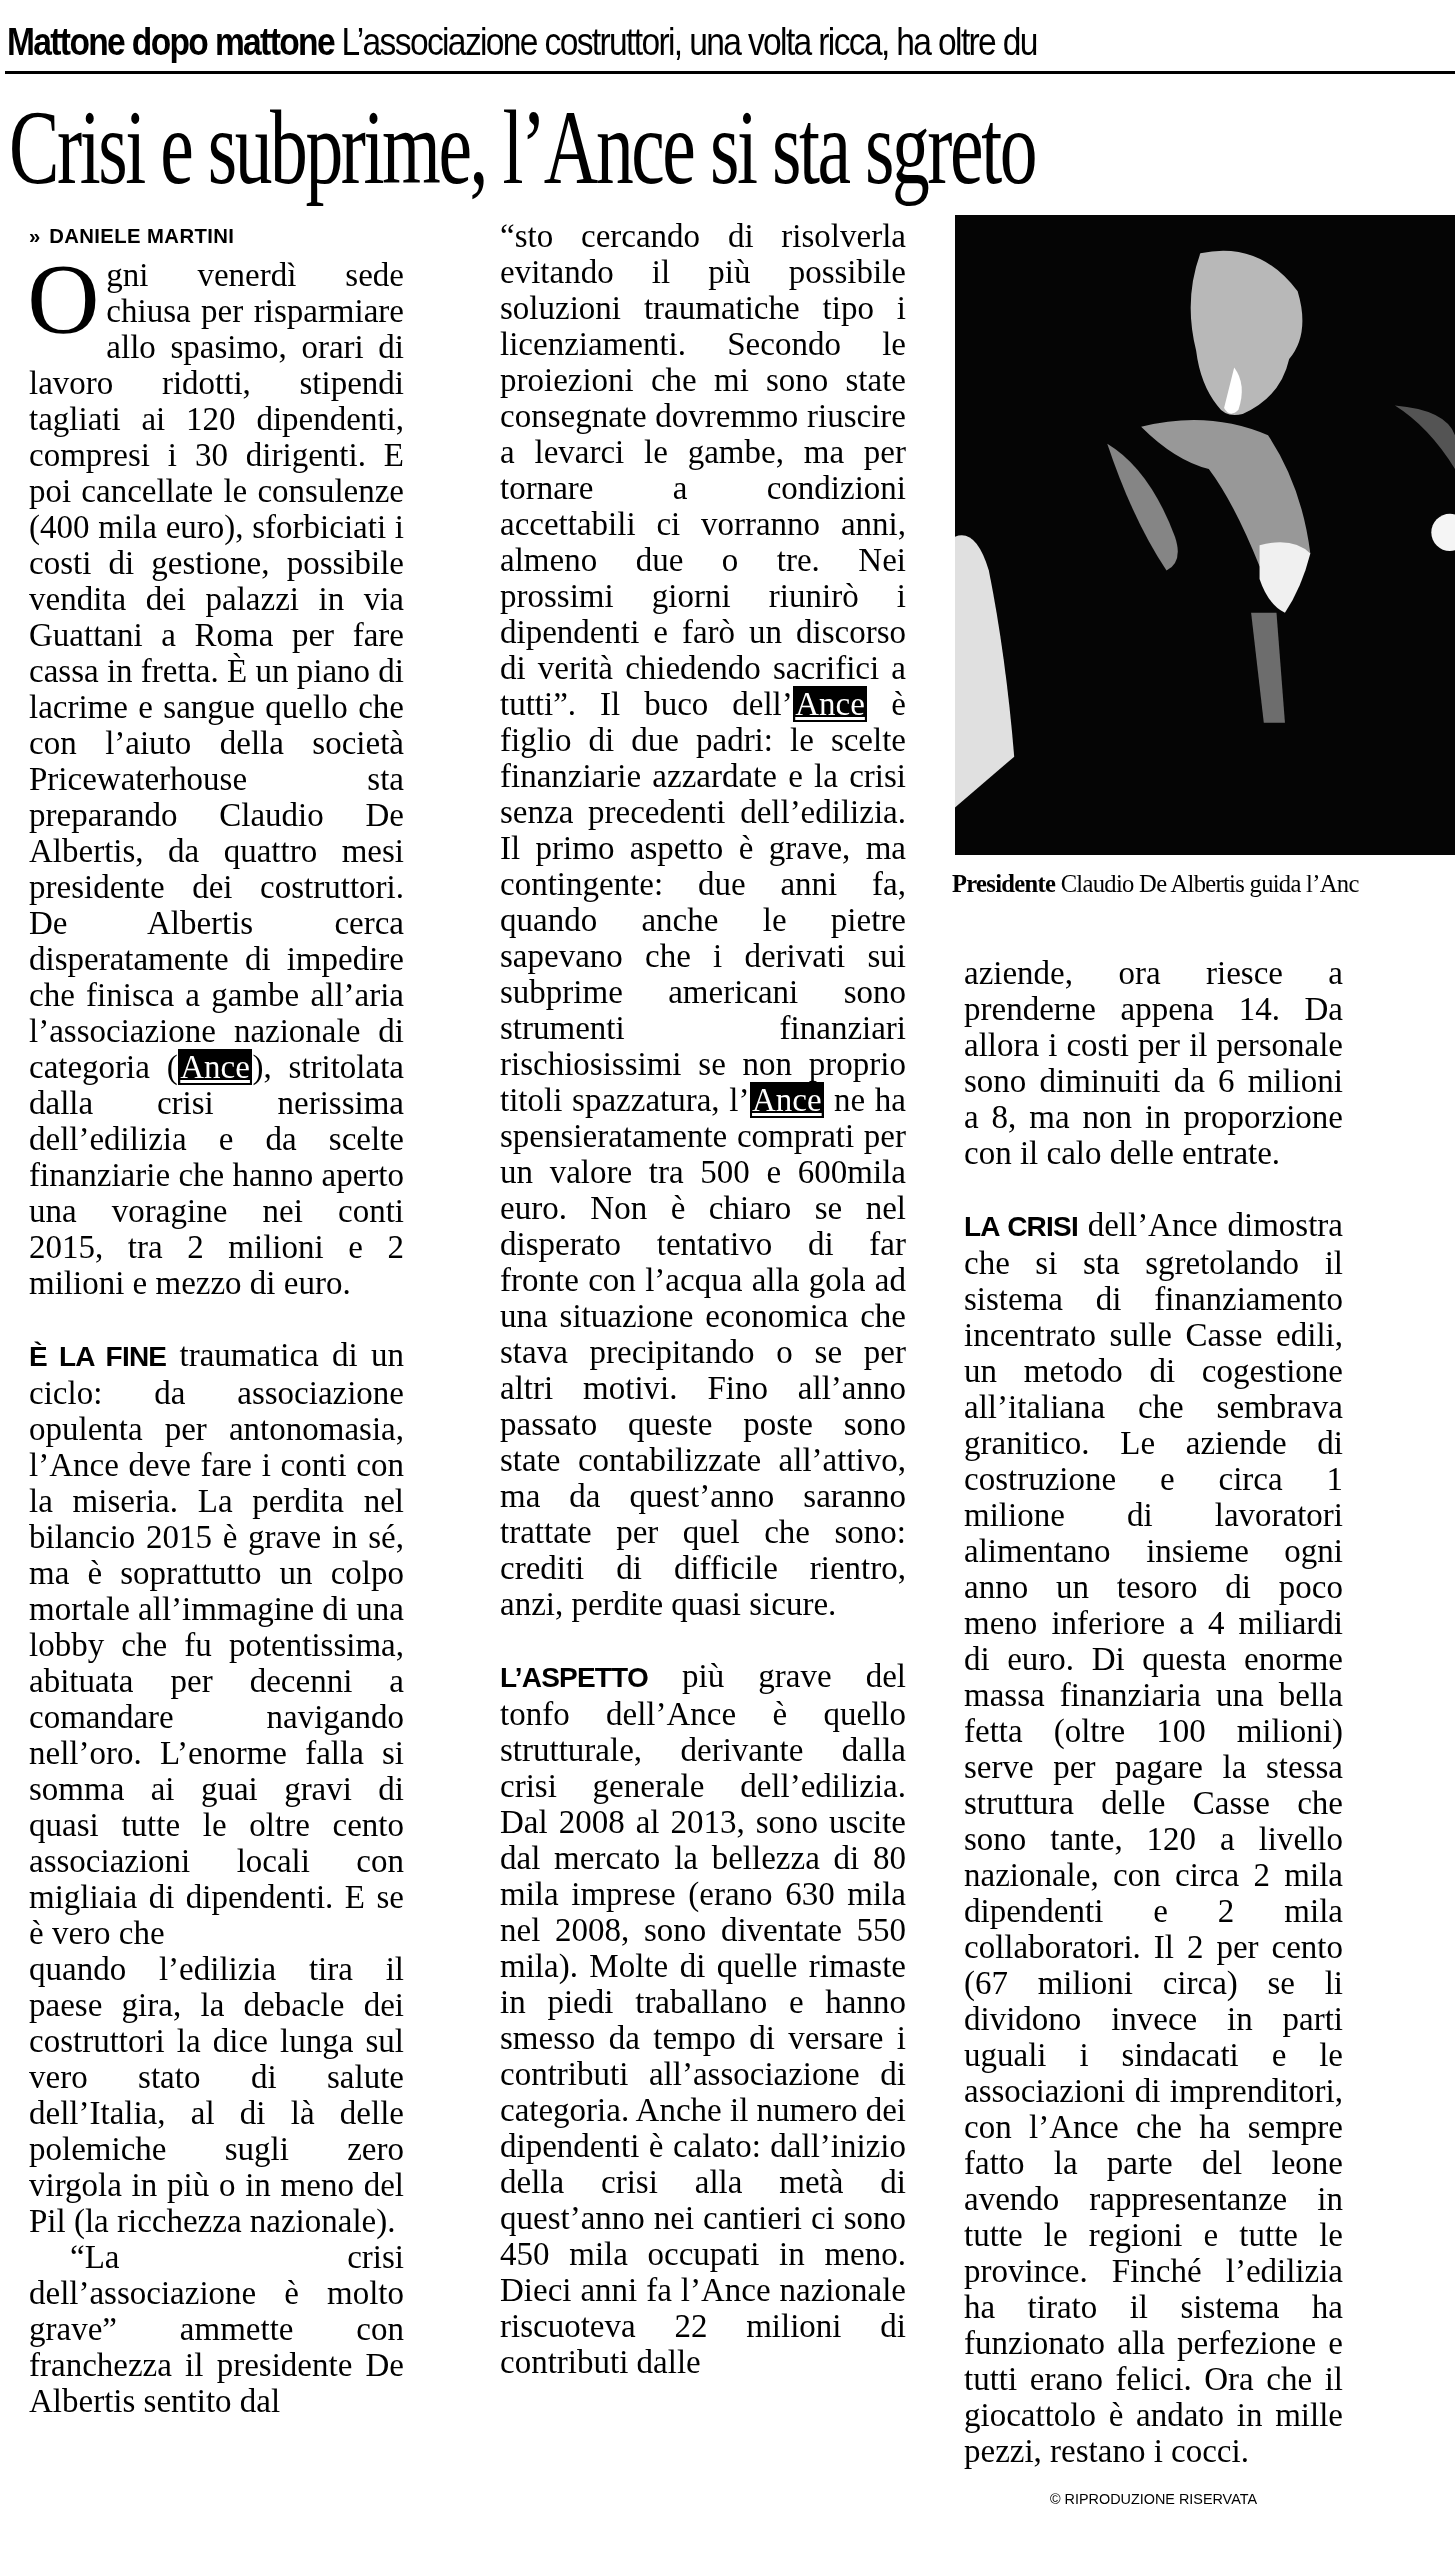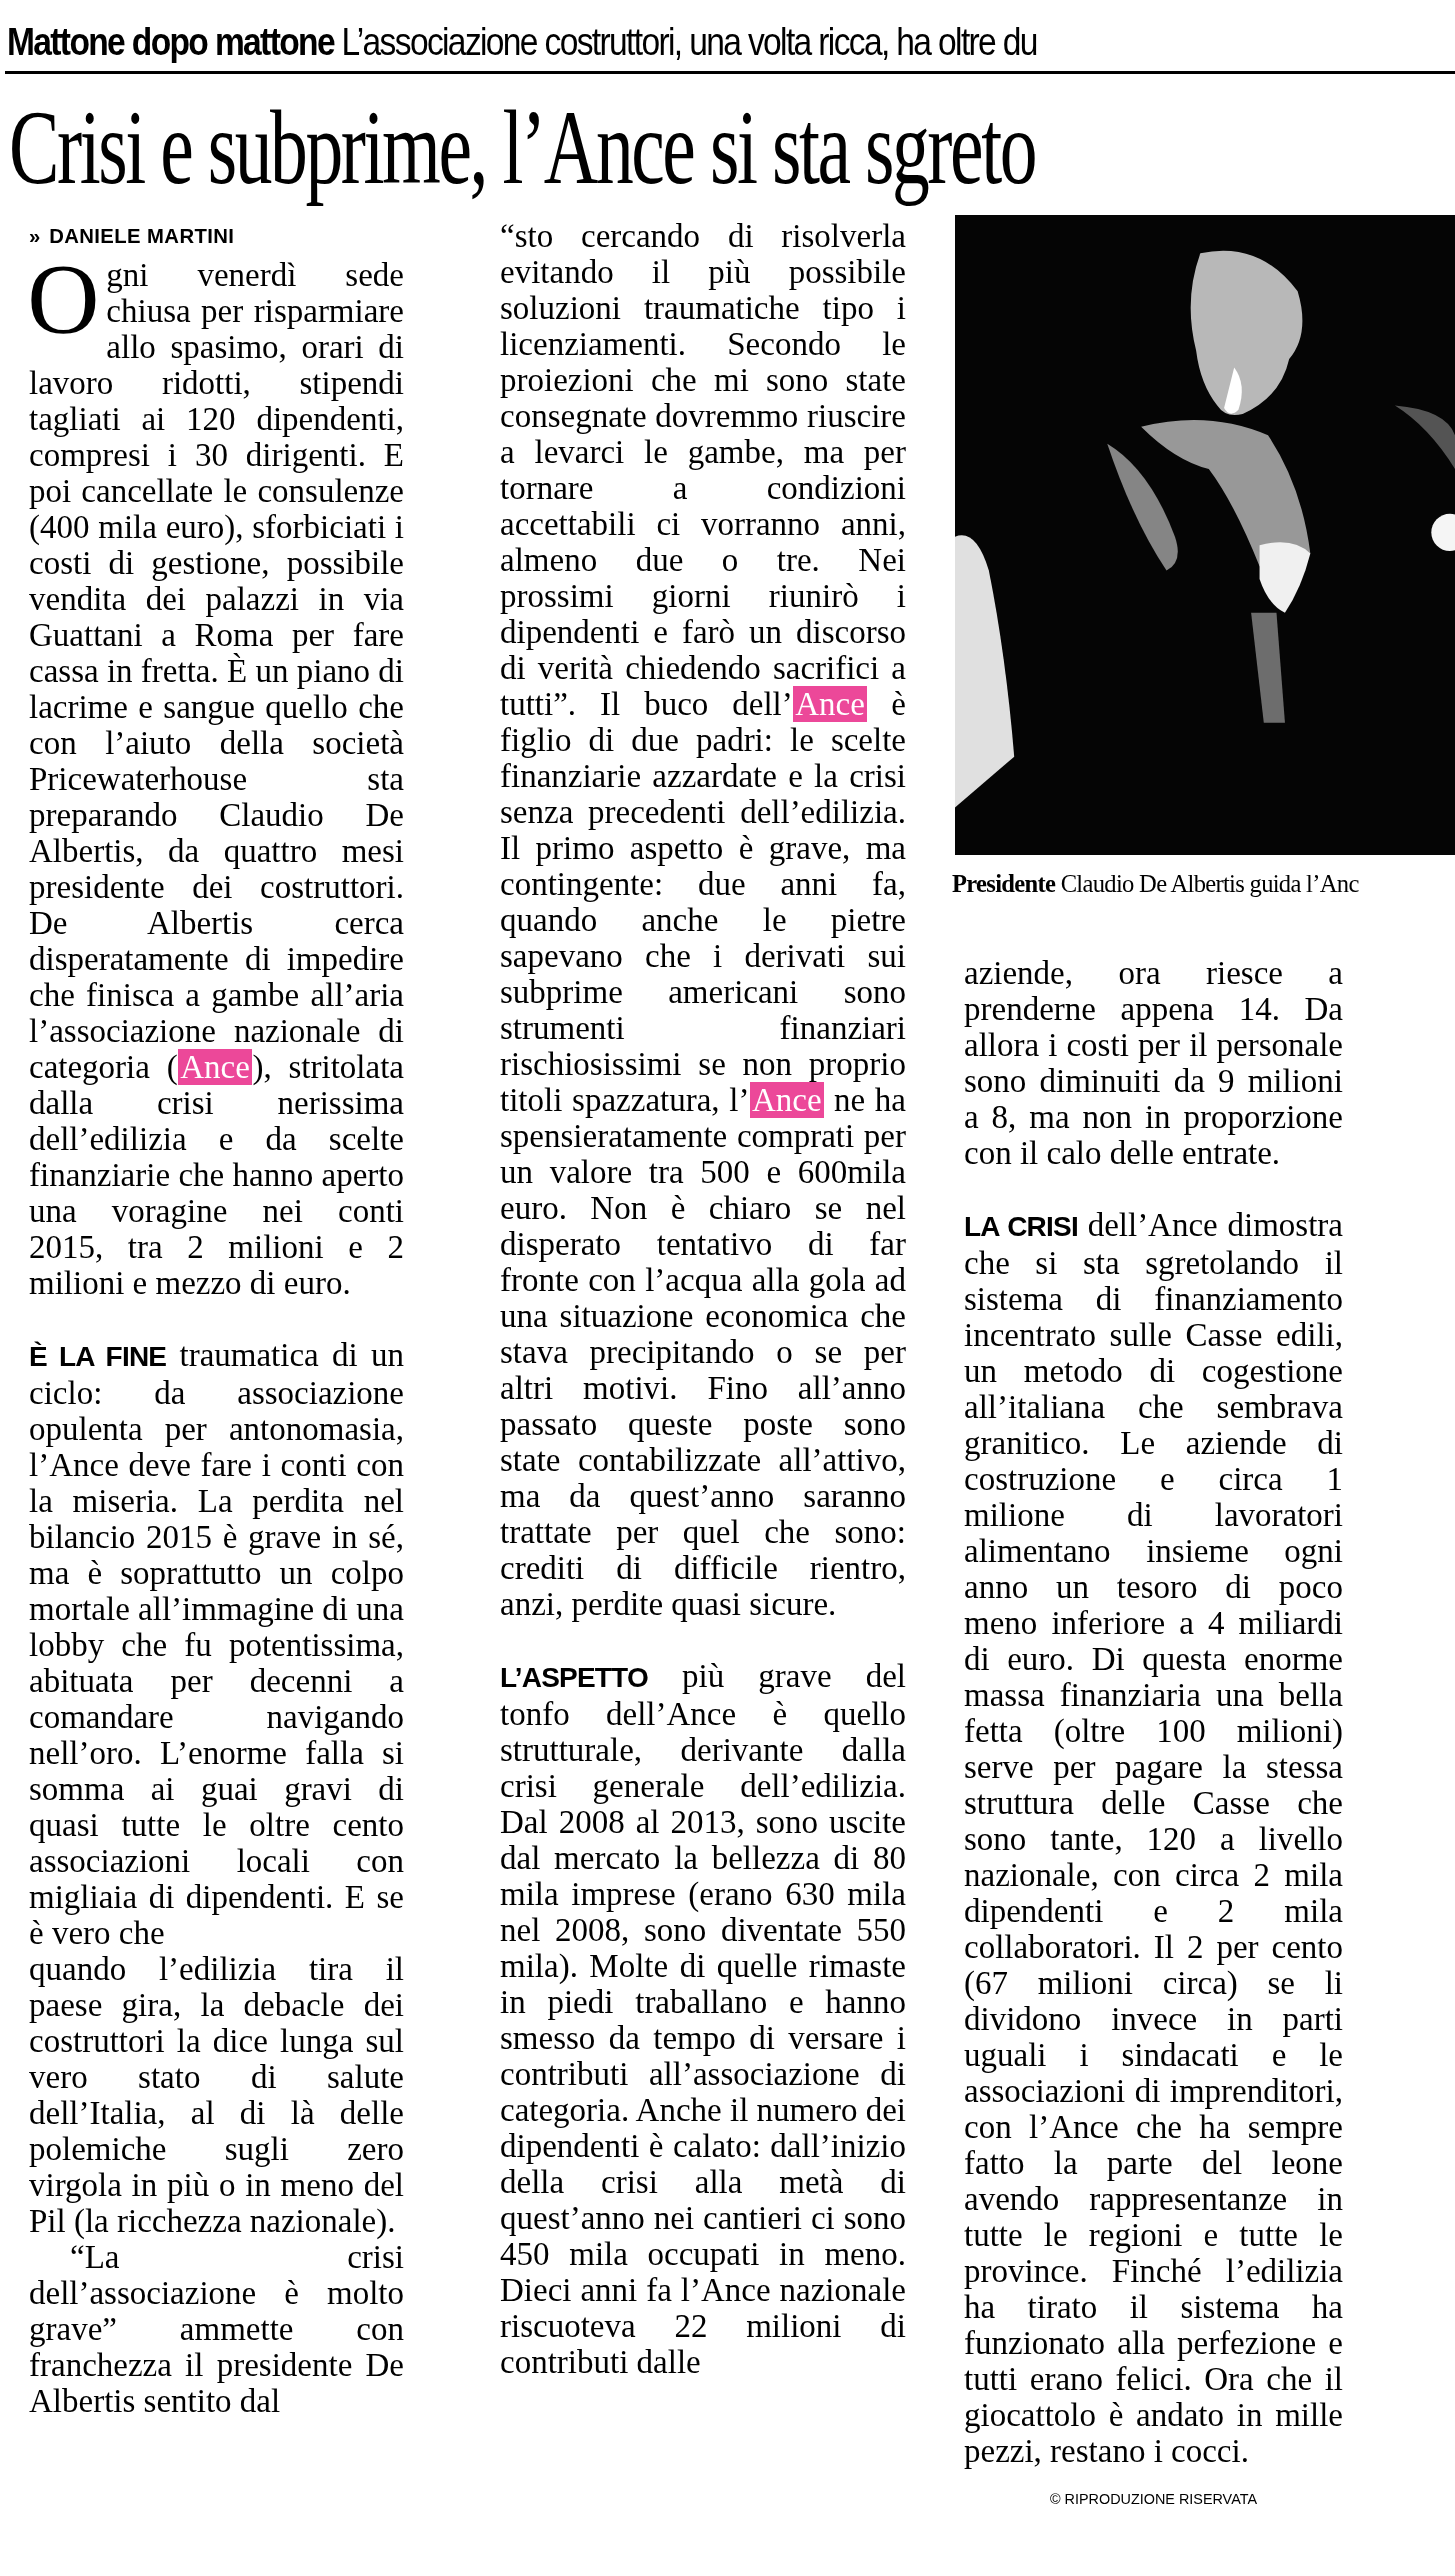--- a/index.html
+++ b/index.html
@@ -40,21 +40,21 @@
   .dropcap {
     float: left; font-size: 100px; line-height: 75px; margin: 3.4px 6.8px 0 -1.7px;
     font-family: "Liberation Serif", serif;
   }
   .lead-in {
     font-family: "Liberation Sans", sans-serif; font-weight: 700; font-size: 28px;
     letter-spacing: -0.8px;
   }
   .para-gap { height: 36px; }
   .ance-box {
-    background: #ec4899; color: #fff; padding: 0 2.5px;
+    background: #000000; color: #fff; padding: 0 2.5px; text-decoration: underline;
   }
   .subhead-title {
     font-family: "Liberation Sans", sans-serif; font-weight: 700; font-size: 37px;
     line-height: 47px; margin: 12px 0 3.4px 0; letter-spacing: -1.3px; text-align: left;
   }
   .subhead-text {
     font-family: "Liberation Sans", sans-serif; font-weight: 400; font-size: 36px;
     line-height: 56px; margin: 0 0 6.8px 0; letter-spacing: -1.4px; text-align: left;
   }
   .indent { text-indent: 41px; }
@@ -124,20 +124,20 @@
     <path d="M0 380 Q25 370 40 420 Q60 520 70 640 L0 700 Z" fill="#e0e0e0"></path>
     <path d="M520 225 Q580 230 591 260 L591 300 Q560 250 520 225 Z" fill="#888" opacity="0.6"></path>
   </svg>
 </div>
 <div class="caption">
   <b>Presidente</b>
   <span>Claudio De Albertis guida l’Anc</span>
 </div>
 
 <div class="col" id="col3">
-  <p>aziende, ora riesce a prenderne appena 14. Da allora i costi per il personale sono diminuiti da 9 milioni a 8, ma non in proporzione con il calo delle entrate.</p>
+  <p>aziende, ora riesce a prenderne appena 14. Da allora i costi per il personale sono diminuiti da 6 milioni a 8, ma non in proporzione con il calo delle entrate.</p>
   <div class="para-gap"></div>
   <p>
     <span class="lead-in">LA CRISI</span><span> dell’Ance dimostra che si sta sgretolando il sistema di finanziamento incentrato sulle Casse edili, un metodo di cogestione all’italiana che sembrava granitico. Le aziende di costruzione e circa 1 milione di lavoratori alimentano insieme ogni anno un tesoro di poco meno inferiore a 4 miliardi di euro. Di questa enorme massa finanziaria una bella fetta (oltre 100 milioni) serve per pagare la stessa struttura delle Casse che sono tante, 120 a livello nazionale, con circa 2 mila dipendenti e 2 mila collaboratori. Il 2 per cento (67 milioni circa) se li dividono invece in parti uguali i sindacati e le associazioni di imprenditori, con l’Ance che ha sempre fatto la parte del leone avendo rappresentanze in tutte le regioni e tutte le province. Finché l’edilizia ha tirato il sistema ha funzionato alla perfezione e tutti erano felici. Ora che il giocattolo è andato in mille pezzi, restano i cocci.</span>
   </p>
   <div class="copyright">© RIPRODUZIONE RISERVATA</div>
 </div>
 
 
 </body></html>

